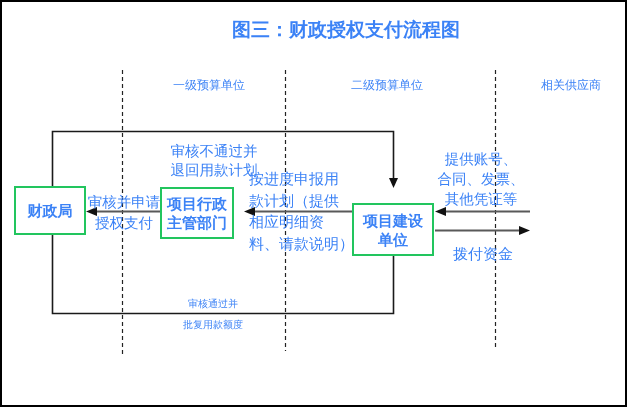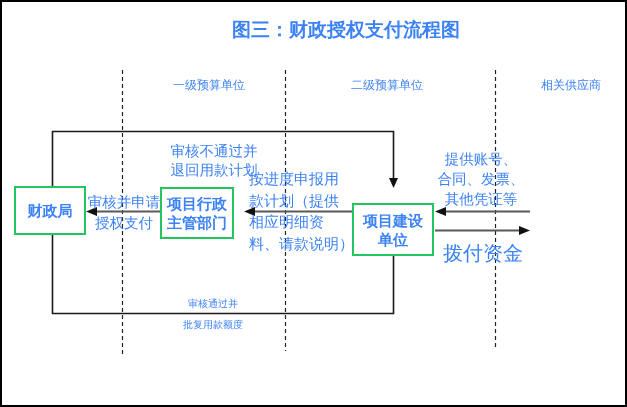--- a/index.html
+++ b/index.html
@@ -101,17 +101,17 @@
 退回用款计划</div>
   <div class="edge-label" style="left:247px; top:166px; line-height:21.5px; font-size:15px; text-align:left;">按进度申报用
 款计划（提供
 相应明细资
 料、请款说明）</div>
   <div class="edge-label centered" style="left:122px; top:190px; line-height:21px;">审核并申请
 授权支付</div>
   <div class="edge-label centered" style="left:479px; top:147px; line-height:20px;">提供账号、
 合同、发票、
 其他凭证等</div>
-  <div class="edge-label centered" style="left:481px; top:242px; font-size:20px;">拨付资金</div>
+  <div class="edge-label centered" style="left:481px; top:242px; font-size:15px;">拨付资金</div>
   <div class="edge-label centered" style="left:211px; top:291px; line-height:21px; font-size:10px;">审核通过并
 批复用款额度</div>
 
 </div>
 
 </body></html>

